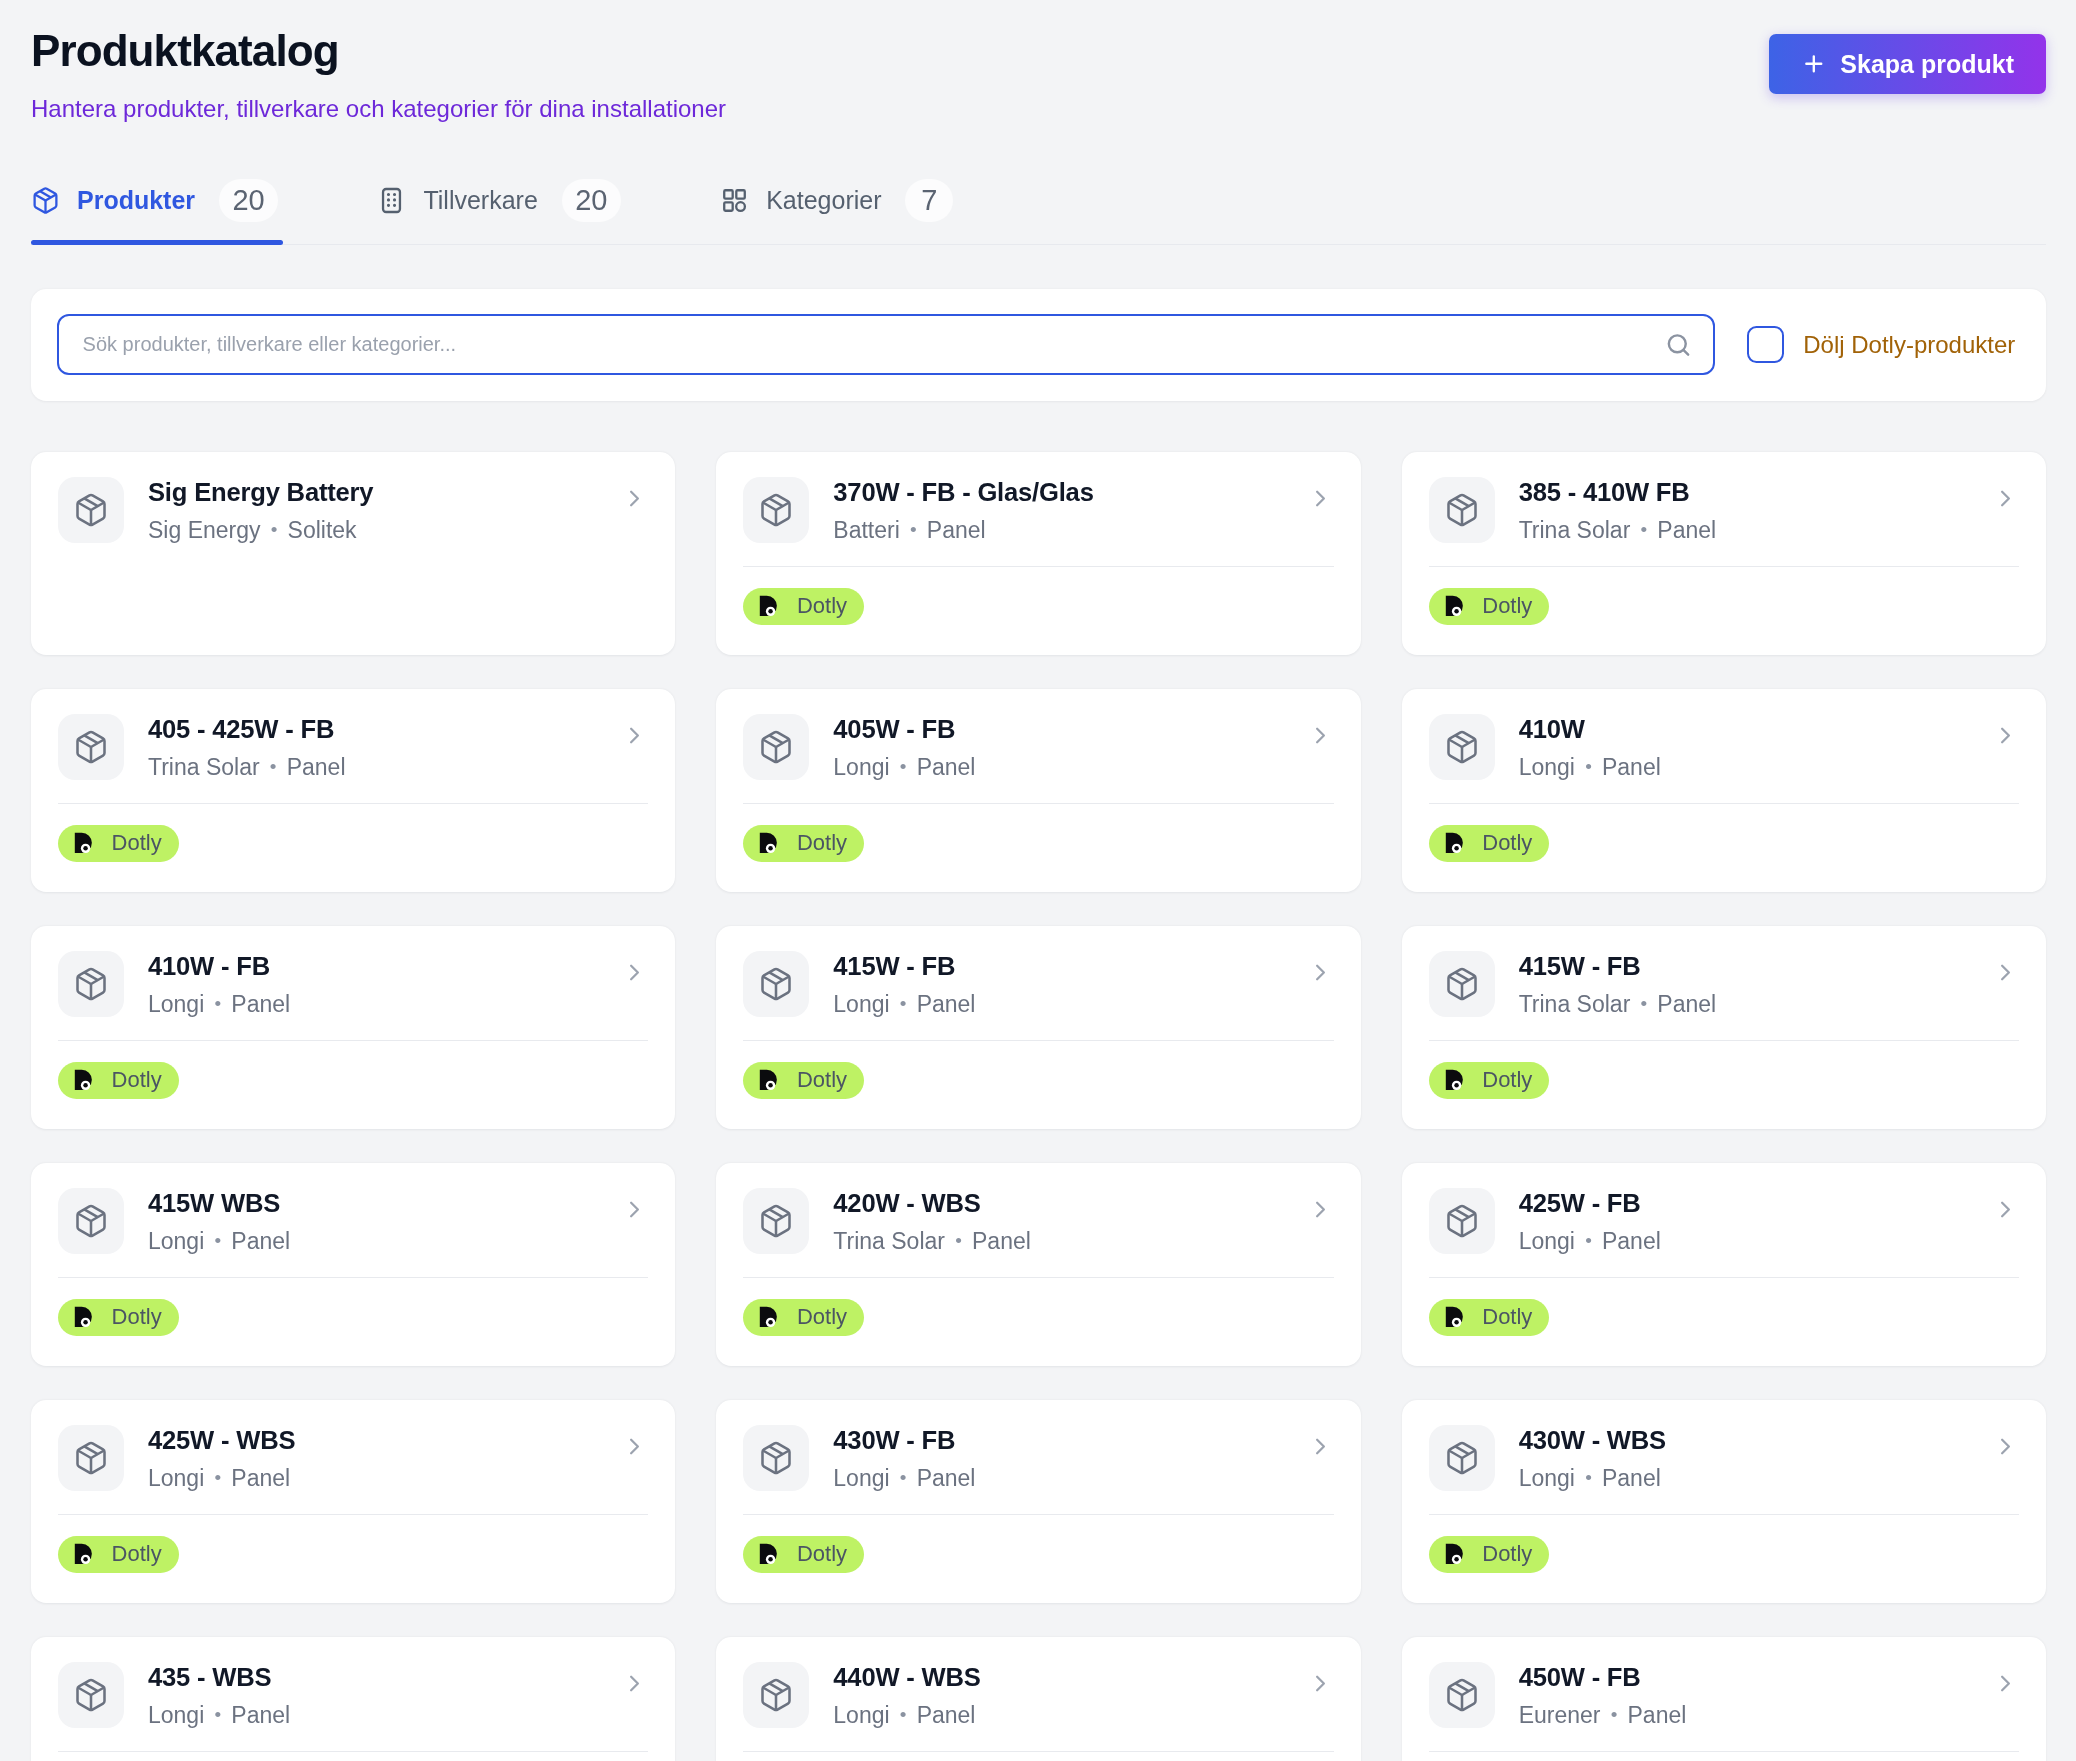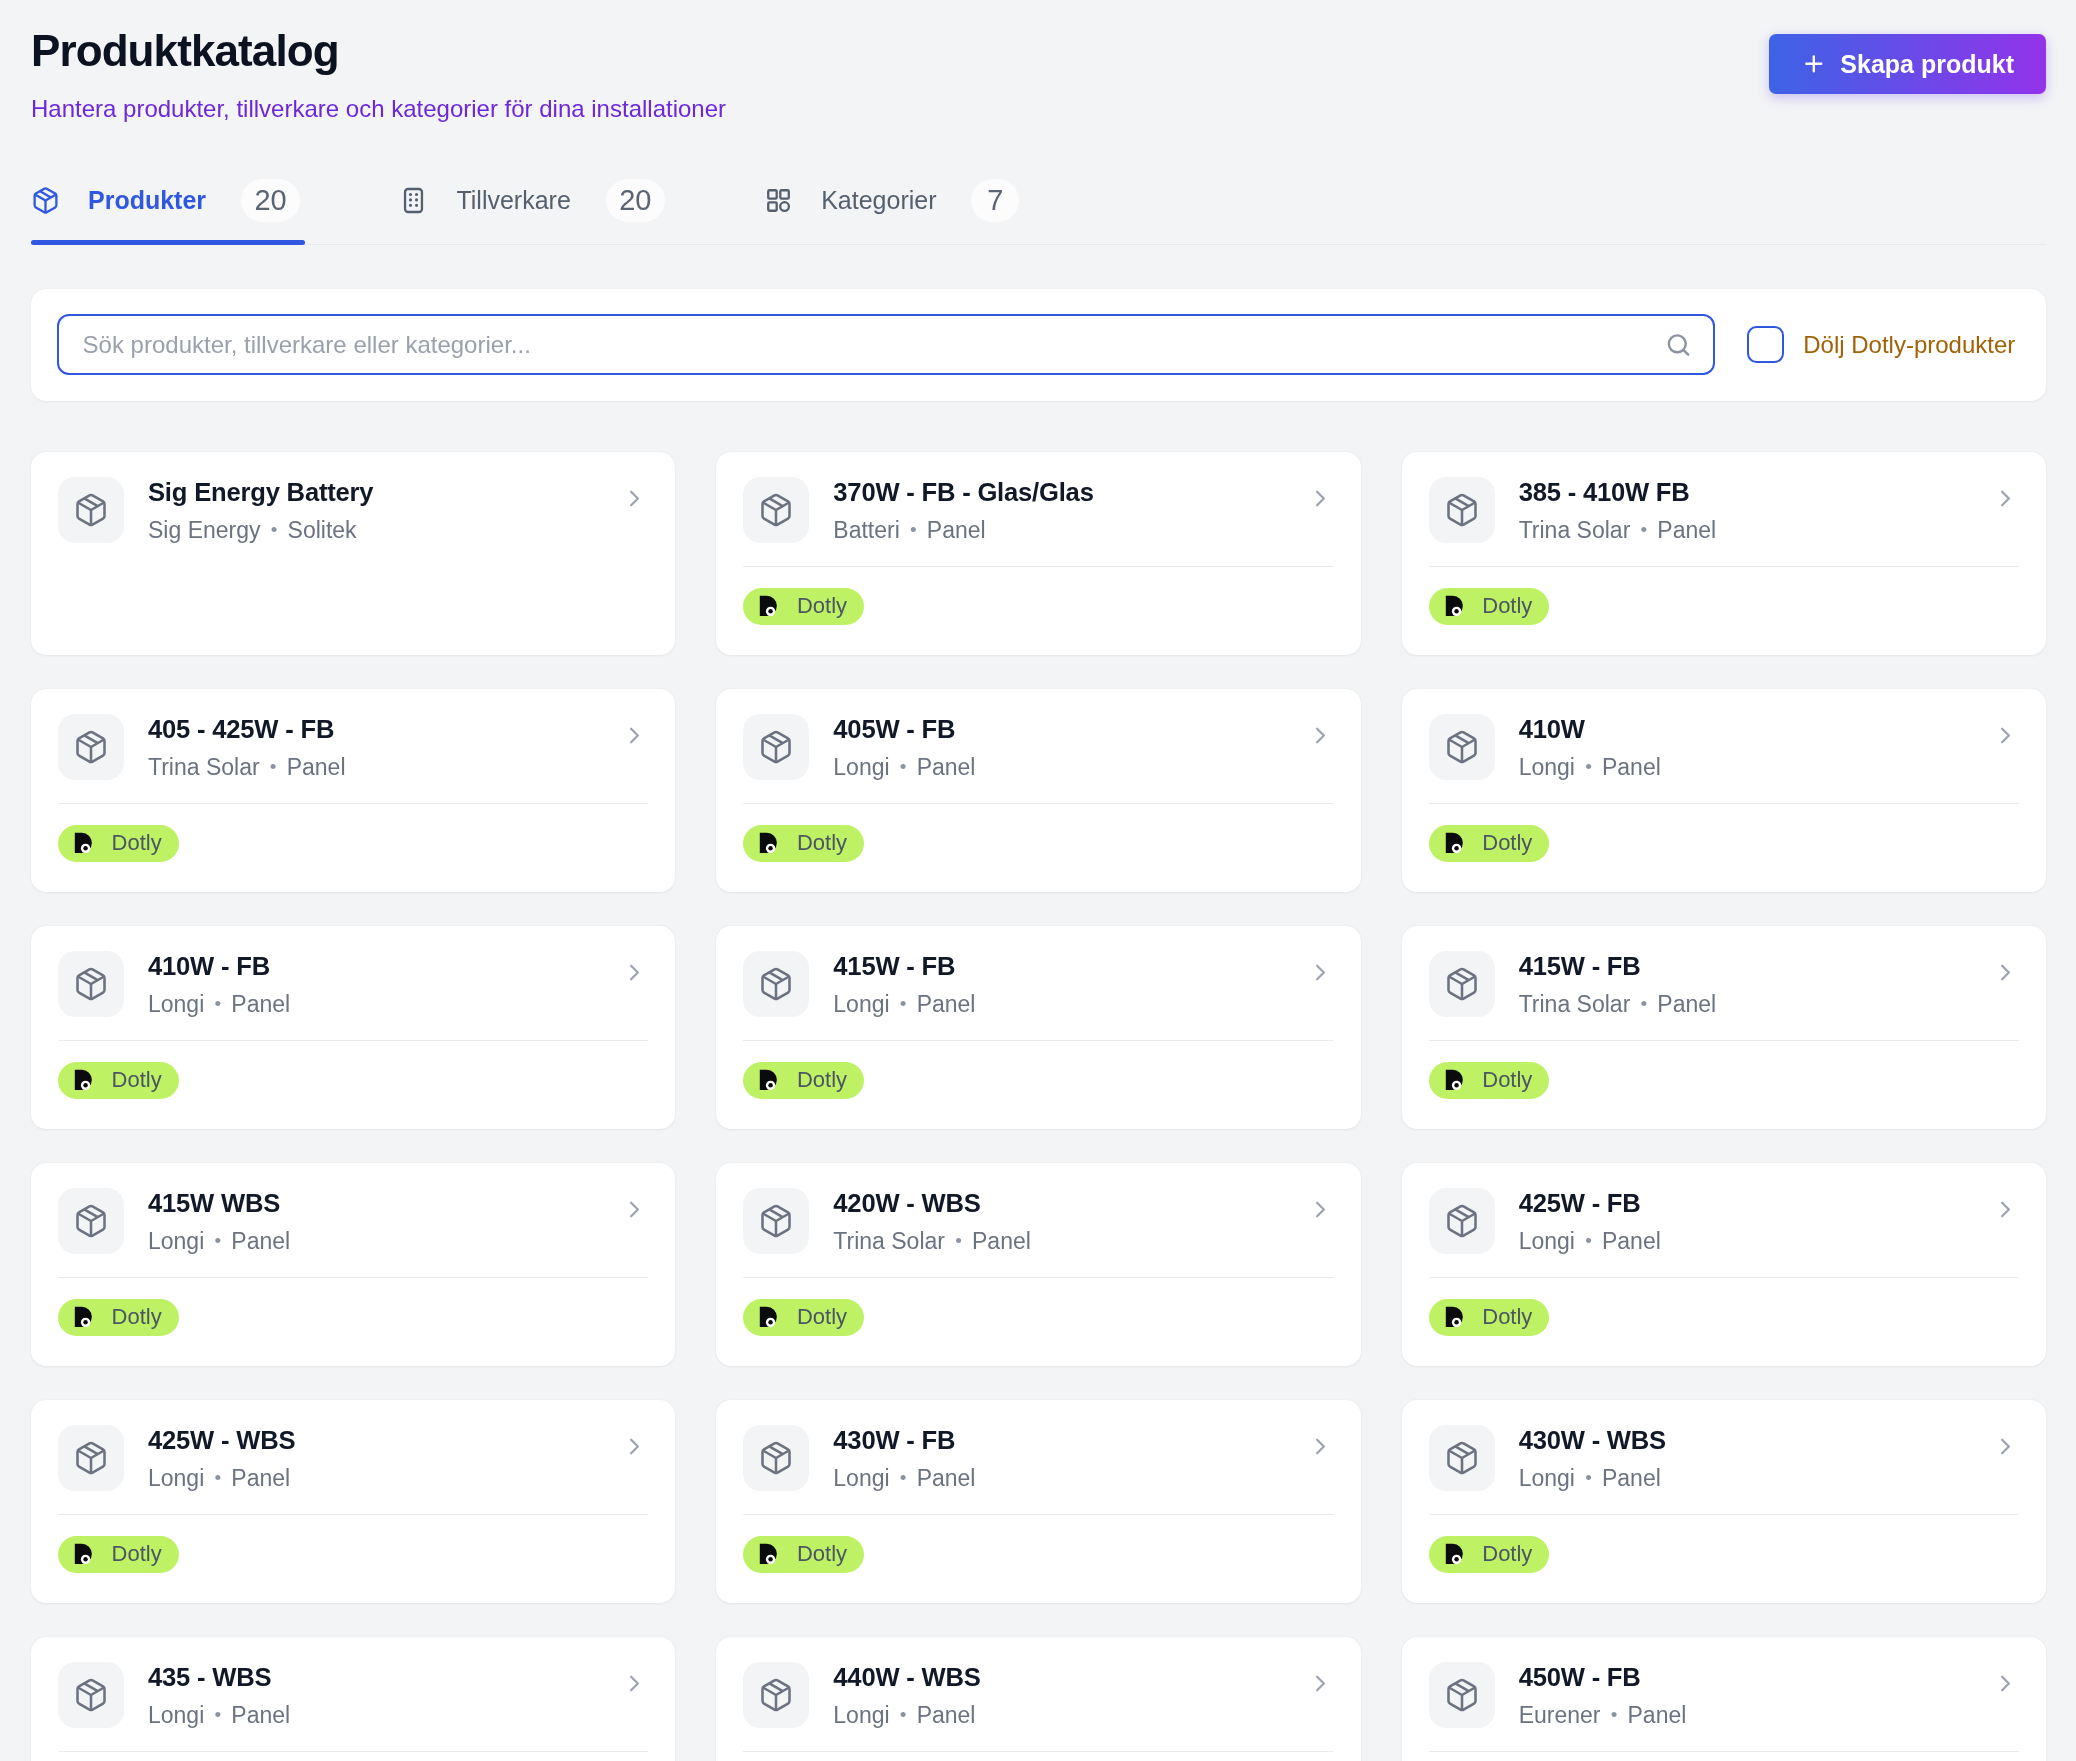--- a/index.html
+++ b/index.html
@@ -32,21 +32,21 @@
     background:linear-gradient(90deg,var(--grad-from),var(--grad-to));
     color:#fff;font-size:25px;font-weight:700;
     font-family:"Liberation Sans","DejaVu Sans",sans-serif;
     box-shadow:0 3.4px 12px rgba(99,62,230,.28);
   }
   .create-btn svg{width:25.6px;height:25.6px;display:block;}
 
   
   .tabs{margin-top:56px;display:flex;gap:94px;border-bottom:1.7px solid var(--line);}
   .tab{
-    position:relative;display:flex;align-items:center;gap:28px;
+    position:relative;display:flex;align-items:center;gap:17px;
     padding:0 5.1px 22px 0;background:none;border:none;cursor:pointer;
     font-family:"Liberation Sans","DejaVu Sans",sans-serif;
     font-size:25px;color:#55606f;
   }
   .tab-icon{width:29px;height:29px;display:block;color:#55606f;}
   .tab-icon svg{width:29px;height:29px;display:block;}
   .tab-label{font-weight:500;}
   .tab-count{
     margin-left:6.8px;min-width:48px;padding:5.1px 13.6px;border-radius:851px;
     background:rgba(255,255,255,.72);color:#5b6472;font-size:29px;text-align:center;
@@ -61,21 +61,21 @@
 
   
   .search-card{
     margin-top:44px;background:var(--card-bg);border-radius:15.3px;
     padding:25.6px;display:flex;align-items:center;gap:32px;
     box-shadow:0 0.9px 2.6px rgba(16,24,40,.06);
   }
   .search-box{position:relative;flex:1;}
   .search-input{
     width:100%;height:61px;border:2.1px solid var(--accent);border-radius:12px;
-    padding:0 73px 0 24px;font-size:24px;color:#1f2937;outline:none;
+    padding:0 73px 0 24px;font-size:20px;color:#1f2937;outline:none;
     font-family:"Liberation Sans","DejaVu Sans",sans-serif;background:#fff;
   }
   .search-input::placeholder{color:#9aa1ad;}
   .search-icon{
     position:absolute;right:22px;top:50%;transform:translateY(-50%);
     width:29px;height:29px;color:#8b93a1;pointer-events:none;
   }
   .search-icon svg{width:29px;height:29px;display:block;}
   .hide-dotly{display:flex;align-items:center;gap:19px;white-space:nowrap;padding-right:5.1px;}
   .checkbox{

